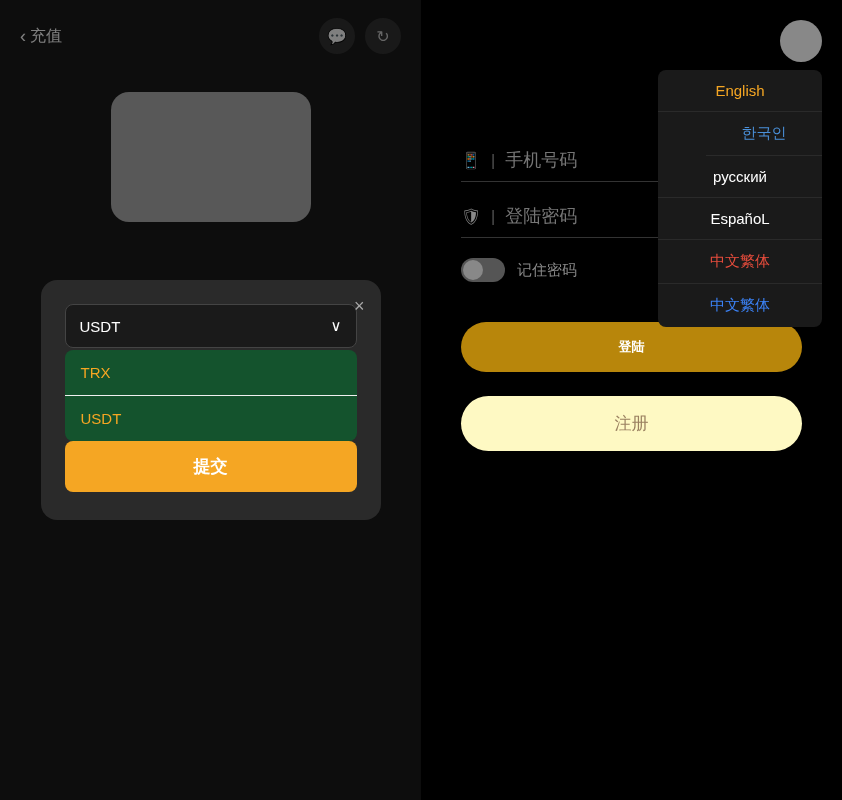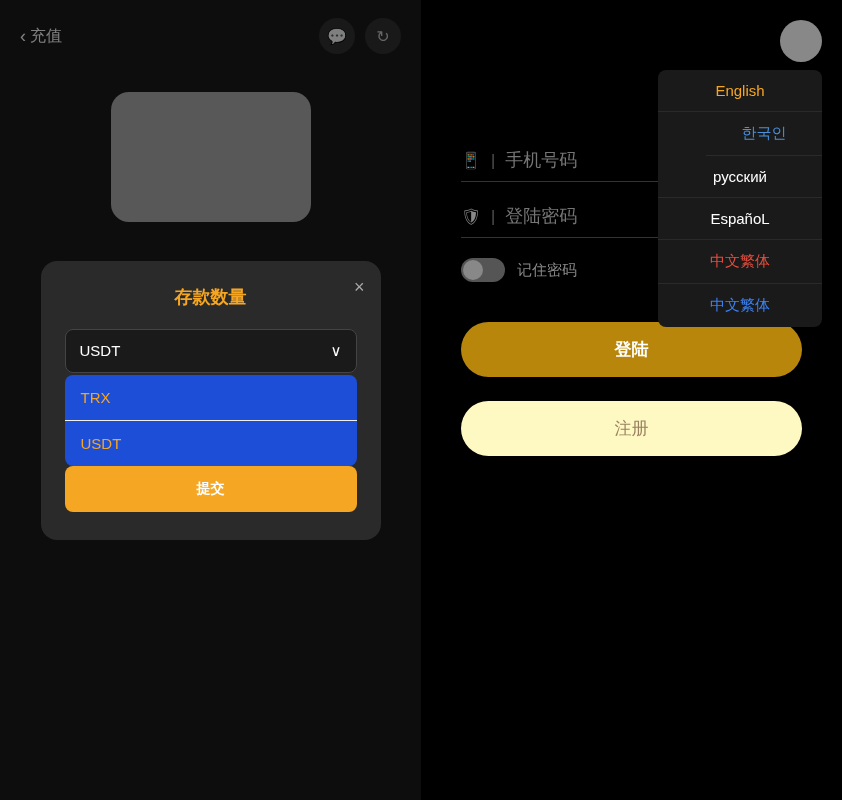--- a/index.html
+++ b/index.html
@@ -117,21 +117,21 @@
       justify-content: space-between;
       align-items: center;
       color: #fff;
       font-size: 15px;
       cursor: pointer;
       margin-bottom: 2px;
     }
 
     .dropdown-list {
       width: 100%;
-      background: #1d4ed8;
+      background: #14532d;
       border-radius: 8px;
       overflow: hidden;
     }
 
     .dropdown-item {
       padding: 14px 16px;
       color: #f5a623;
       font-size: 15px;
       font-weight: 500;
       cursor: pointer;
@@ -142,21 +142,21 @@
       border-bottom: none;
     }
 
     .submit-btn {
       width: 100%;
       background: #f5a623;
       border: none;
       border-radius: 8px;
       padding: 14px;
       color: #fff;
-      font-size: 14px;
+      font-size: 17px;
       font-weight: bold;
       cursor: pointer;
     }
 
     
     .right-panel {
       width: 421px;
       height: 800px;
       background: #000000;
       position: relative;
@@ -287,21 +287,21 @@
       font-size: 15px;
     }
 
     .login-btn {
       width: 100%;
       background: #b8860b;
       border: none;
       border-radius: 30px;
       padding: 16px;
       color: #fff;
-      font-size: 17px;
+      font-size: 13px;
       font-weight: bold;
       cursor: pointer;
       margin-top: 20px;
     }
 
     .register-btn {
       width: 100%;
       background: #fef9c3;
       border: none;
       border-radius: 30px;
@@ -328,21 +328,20 @@
       <div class="icon-circle">
         <span>↻</span>
       </div>
     </div>
   </div>
 
   <div class="card-placeholder"></div>
 
   <div class="modal-overlay">
     <div class="modal">
-      <div class="modal-title">存款数量</div>
       <button class="modal-close">×</button>
 
       <div class="select-box">
         <span>USDT</span>
         <span>∨</span>
       </div>
 
       <div class="dropdown-list">
         <div class="dropdown-item">
           <span>TRX</span>

